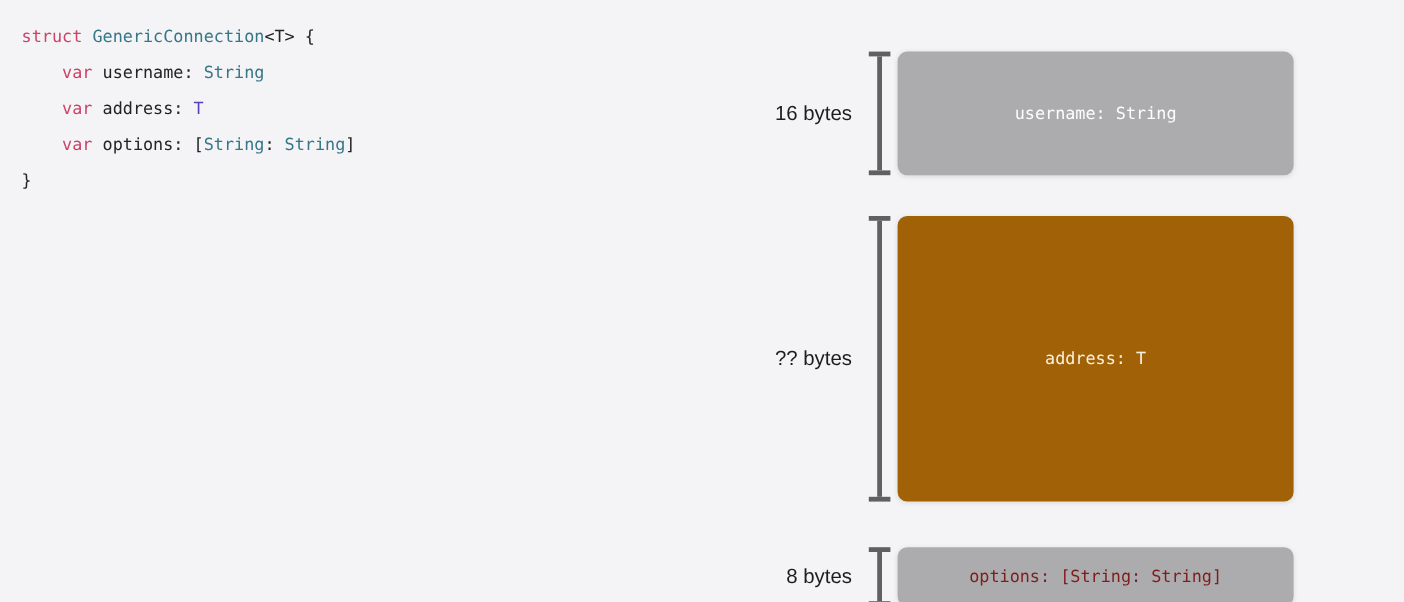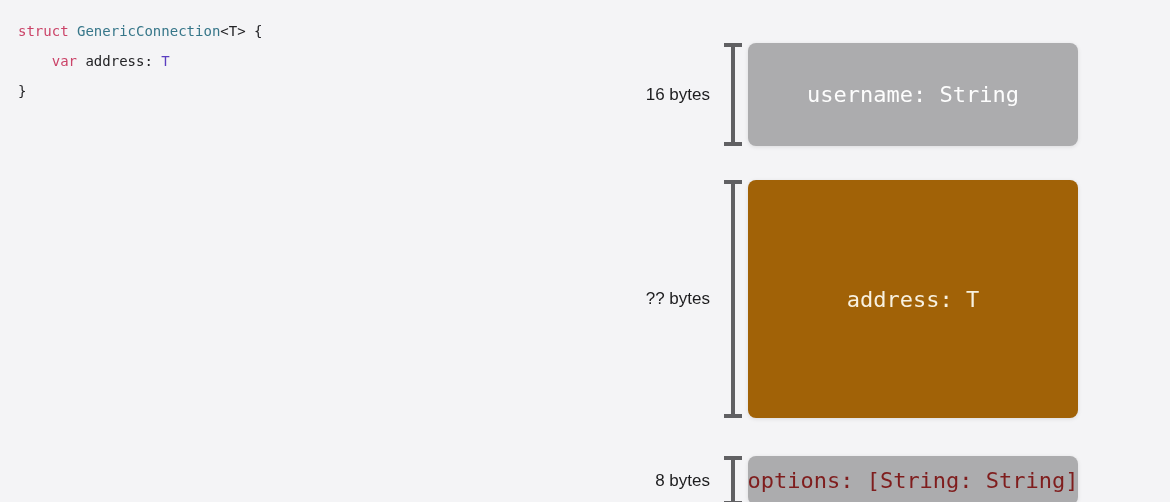--- a/index.html
+++ b/index.html
@@ -47,32 +47,34 @@
   .bracket::before{
     content:"";position:absolute;left:7px;top:0;bottom:0;width:4px;
     background:currentColor;
   }
   .box-gap{width:6px;flex:none}
   .mem-box{
     width:330px;flex:none;box-sizing:border-box;
     border-radius:8px;
     display:flex;align-items:center;justify-content:center;
     font-family:"DejaVu Sans Mono","Liberation Mono",monospace;
-    font-size:22px;font-weight:500;
+    font-size:14px;font-weight:500;
     box-shadow:0 1px 4px rgba(0,0,0,.10);
     white-space:nowrap;
   }
 </style>
 </head>
 <body>
 
 <div class="canvas" style="--bg: #f4f4f6; --kw: #cb4368; --type: #367689; --generic: #5b3ec0; --plain: #232326; --bracket: #606063; --label: #1d1d1f;">
   <div class="code" id="code">
       <div class="code-line"><span class="tok-kw">struct </span><span class="tok-type">GenericConnection</span><span class="tok-plain">&lt;T&gt; {</span></div>
+      <div class="code-line"><span class="tok-plain">    </span><span class="tok-kw">var</span><span class="tok-plain"> username: </span><span class="tok-type">String</span></div>
       <div class="code-line"><span class="tok-plain">    </span><span class="tok-kw">var</span><span class="tok-plain"> address: </span><span class="tok-generic">T</span></div>
+      <div class="code-line"><span class="tok-plain">    </span><span class="tok-kw">var</span><span class="tok-plain"> options: [</span><span class="tok-type">String</span><span class="tok-plain">: </span><span class="tok-type">String</span><span class="tok-plain">]</span></div>
       <div class="code-line"><span class="tok-plain">}</span></div>
     </div>
   <div class="diagram" id="diagram">
       <div class="d-row" style="height: 103px; margin-bottom: 6px;">
         <div class="size-label">16 bytes</div>
         <div class="bracket"></div>
         <div class="box-gap"></div>
         <div class="mem-box" style="background: rgb(172, 172, 174); color: rgb(253, 253, 253);">username: String</div>
       </div>
       <div class="d-row" style="height: 238px; margin-bottom: 10px;">

